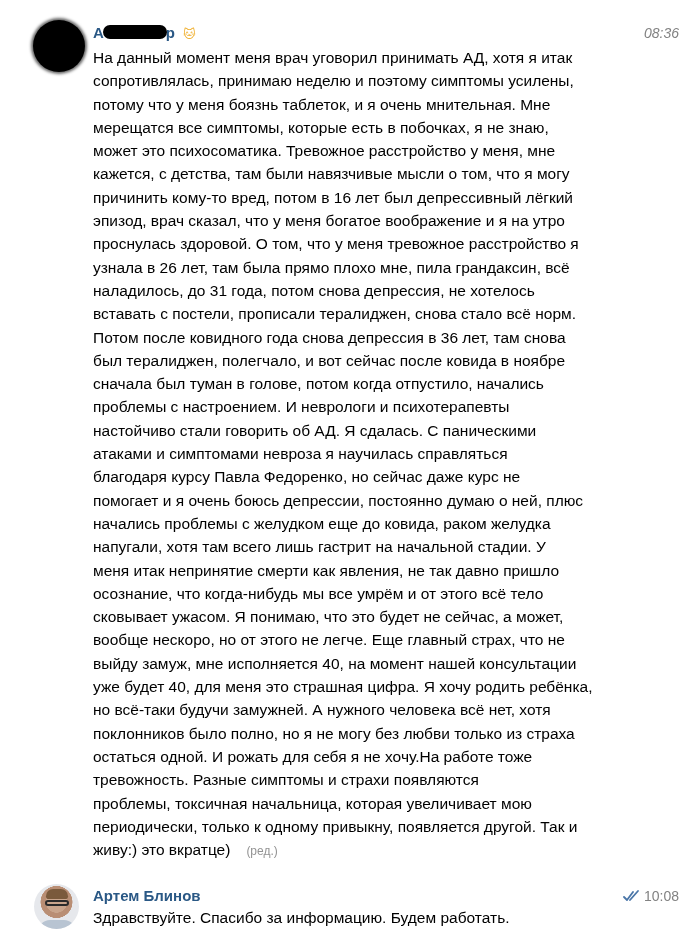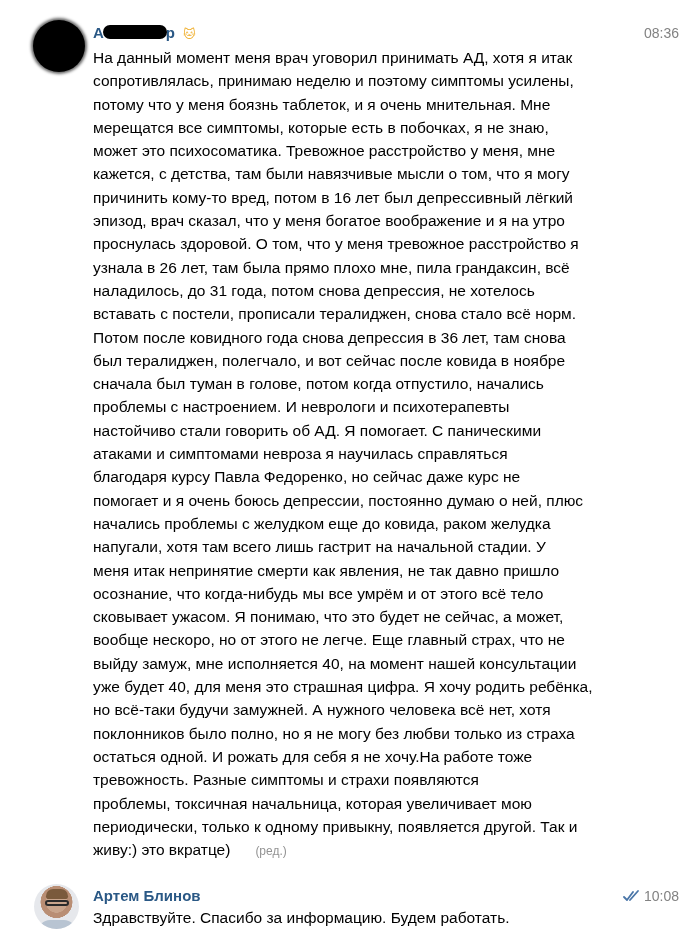--- a/index.html
+++ b/index.html
@@ -14,27 +14,27 @@
   .avatar-photo .hair { position:absolute; left:12px; top:5px; width:22px; height:10px; background:#7a5a3c; border-radius:10px 10px 4px 4px; }
   .avatar-photo .glasses { position:absolute; left:11px; top:16px; width:24px; height:6px; border:2px solid #2a2a2a; border-radius:3px; box-sizing:border-box; }
   .avatar-photo .shirt { position:absolute; left:4px; top:36px; width:38px; height:14px; background:#b8c4d2; border-radius:12px 12px 0 0; }
   .author { position: absolute; font-weight: bold; font-size: 15px; color: #2a5885; }
   .author-1 { left: 93px; top: 24px; }
   .redact-bar { display:inline-block; width:64px; height:14px; background:#000; border-radius:7px;
                 vertical-align:-1px; margin: 0 -1px; filter: blur(0.5px); }
   .emoji { display:inline-block; margin-left: 8px; font-size: 12px; color:#f0b030; font-weight:normal; }
   .author-2 { left: 93px; top: 887px; }
   .time { position: absolute; font-size: 14px; color: #828282; }
-  .time-1 { right: 18px; top: 25px; }
+  .time-1 { right: 18px; top: 25px; font-style: italic; }
   .time-2 { right: 18px; top: 888px; }
   .read-icon { position: absolute; right: 56px; top: 889px; width: 18px; height: 14px; }
   .text { position: absolute; left: 93px; width: 580px; font-size: 15.5px; line-height: 23.3px; color: #000; }
   .text-1 { top: 46px; }
   .line { display: block; white-space: nowrap; }
-  .edited { color: #939393; font-size: 12px; margin-left: 25px; }
+  .edited { color: #939393; font-size: 12px; margin-left: 16px; }
   .text-2 { top: 906px; }
 </style>
 </head>
 <body>
 
 <div class="message">
   <div class="avatar avatar-redacted"></div>
   <div class="author author-1">
     <span>А</span><span class="redact-bar"></span><span>р</span><span class="emoji">🐱</span>
   </div>
@@ -49,21 +49,21 @@
       <span class="line">причинить кому-то вред, потом в 16 лет был депрессивный лёгкий</span>
       <span class="line">эпизод, врач сказал, что у меня богатое воображение и я на утро</span>
       <span class="line">проснулась здоровой. О том, что у меня тревожное расстройство я</span>
       <span class="line">узнала в 26 лет, там была прямо плохо мне, пила грандаксин, всё</span>
       <span class="line">наладилось, до 31 года, потом снова депрессия, не хотелось</span>
       <span class="line">вставать с постели, прописали тералиджен, снова стало всё норм.</span>
       <span class="line">Потом после ковидного года снова депрессия в 36 лет, там снова</span>
       <span class="line">был тералиджен, полегчало, и вот сейчас после ковида в ноябре</span>
       <span class="line">сначала был туман в голове, потом когда отпустило, начались</span>
       <span class="line">проблемы с настроением. И неврологи и психотерапевты</span>
-      <span class="line">настойчиво стали говорить об АД. Я помогает. С паническими</span>
+      <span class="line">настойчиво стали говорить об АД. Я сдалась. С паническими</span>
       <span class="line">атаками и симптомами невроза я научилась справляться</span>
       <span class="line">благодаря курсу Павла Федоренко, но сейчас даже курс не</span>
       <span class="line">помогает и я очень боюсь депрессии, постоянно думаю о ней, плюс</span>
       <span class="line">начались проблемы с желудком еще до ковида, раком желудка</span>
       <span class="line">напугали, хотя там всего лишь гастрит на начальной стадии. У</span>
       <span class="line">меня итак непринятие смерти как явления, не так давно пришло</span>
       <span class="line">осознание, что когда-нибудь мы все умрём и от этого всё тело</span>
       <span class="line">сковывает ужасом. Я понимаю, что это будет не сейчас, а может,</span>
       <span class="line">вообще нескоро, но от этого не легче. Еще главный страх, что не</span>
       <span class="line">выйду замуж, мне исполняется 40, на момент нашей консультации</span>

